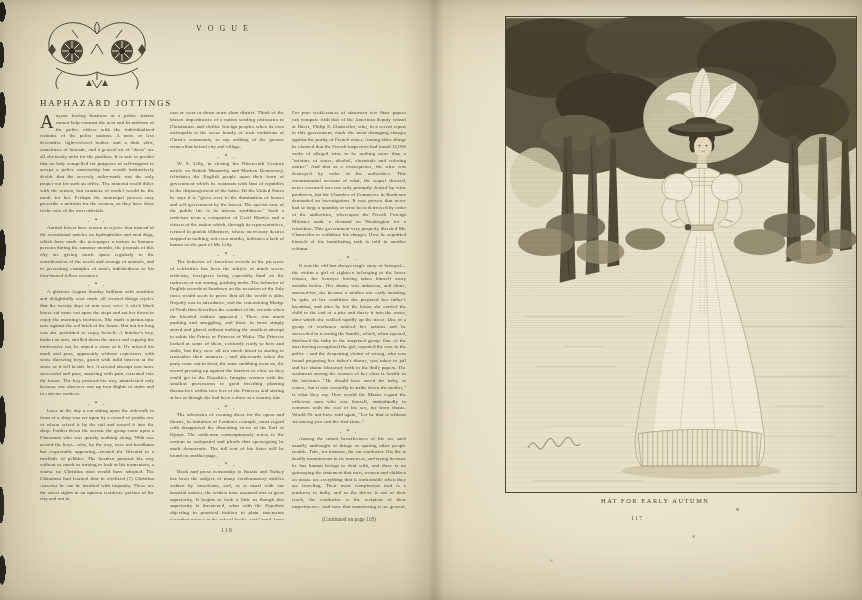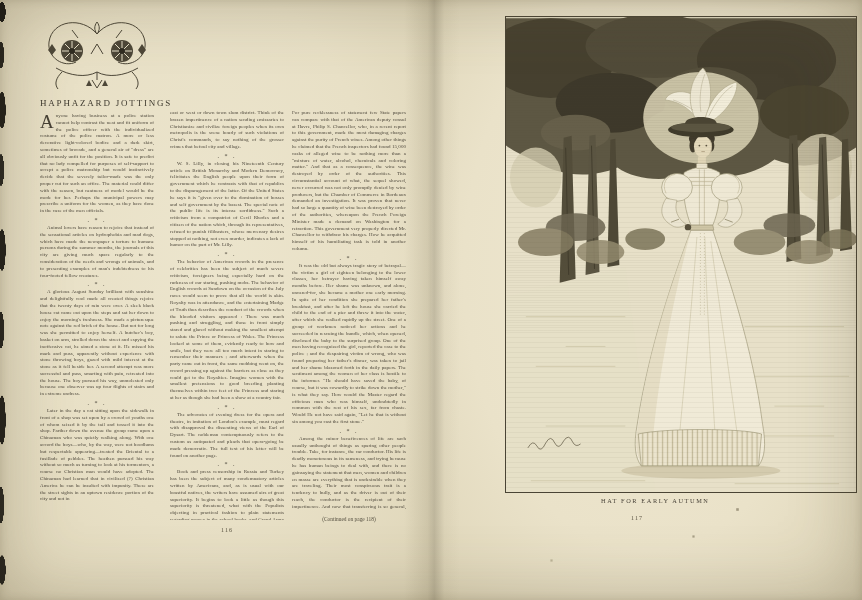--- a/index.html
+++ b/index.html
@@ -62,20 +62,21 @@
         box-shadow:306px 509px 0 .8px rgba(90,80,55,.5),
                    262px 536px 0 .6px rgba(90,80,55,.45),
                    120px 560px 0 .6px rgba(110,100,70,.35);}
 </style>
 </head>
 <body>
 
 <div class="scan">
 
   <section class="page page-left">
+    <div class="vogue-header">VOGUE</div>
 
     <div class="col col-1">
       <div class="ornament">
         <svg viewBox="0 0 110 80" width="110" height="80">
           <g fill="none" stroke="#4d4738" stroke-width="1">
             <path d="M55,8 C52,12 52,16 55,20 C58,16 58,12 55,8 Z"></path>
             <path d="M55,20 C40,2 10,6 7,28 C5,44 22,54 34,48"></path>
             <path d="M55,20 C70,2 100,6 103,28 C105,44 88,54 76,48"></path>
             <path d="M14,54 C28,62 44,64 55,58 C66,64 82,62 96,54"></path>
             <path d="M20,58 C14,64 12,70 16,75 M90,58 C96,64 98,70 94,75"></path>

